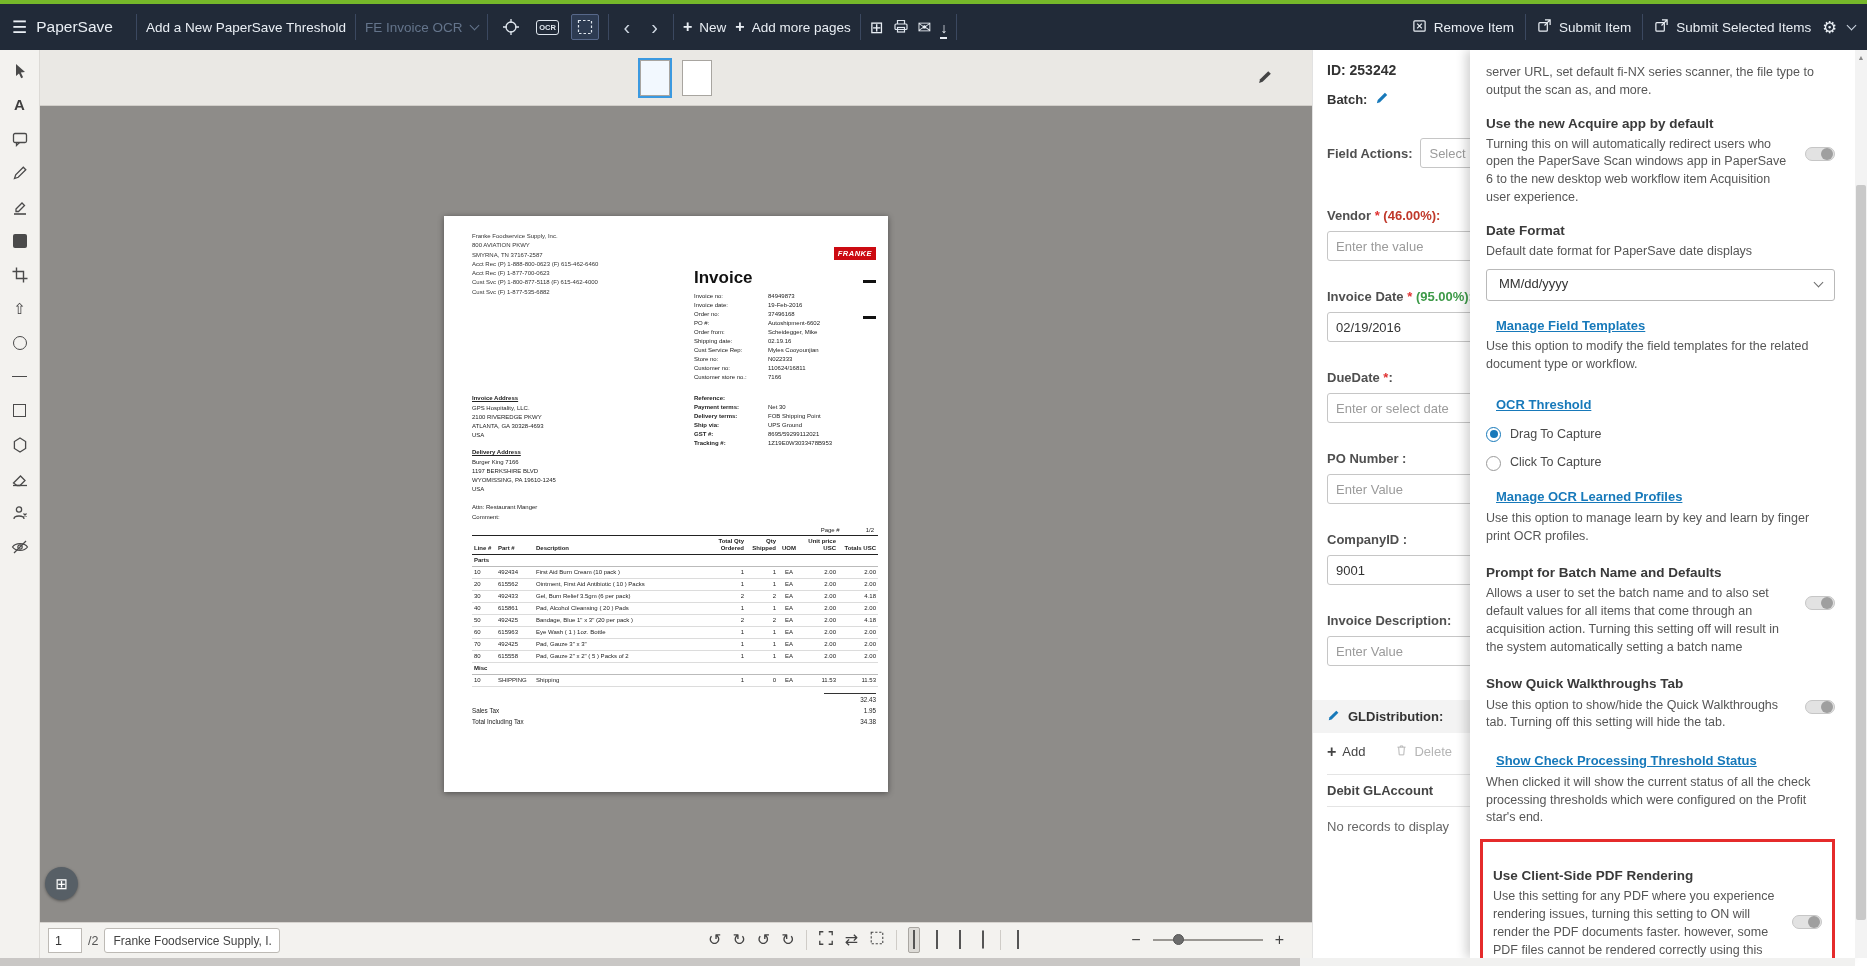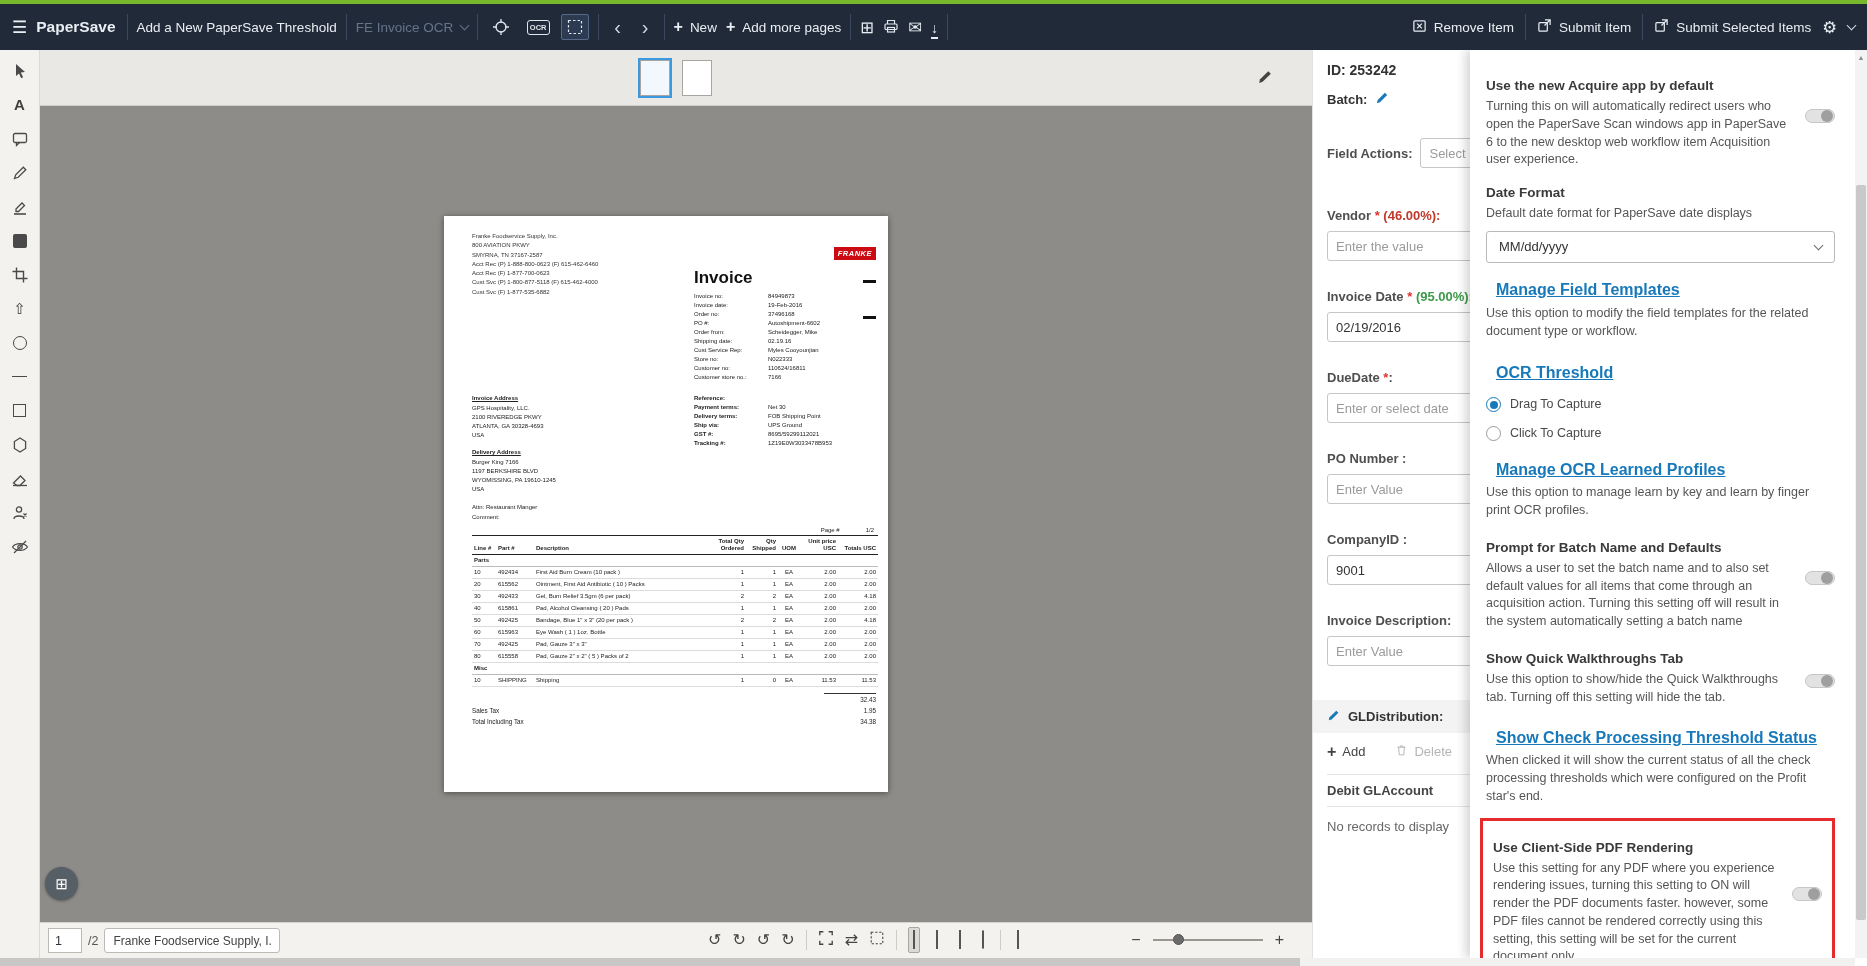--- a/index.html
+++ b/index.html
@@ -8,21 +8,21 @@
     --hl:#e52b2b; --franke:#cc0a11; --selblue:#3b99e0;
   }
   body{width:1867px;height:966px;font-family:"Liberation Sans",sans-serif;overflow:hidden;background:#fff;}
   .app{position:relative;width:1867px;height:966px;overflow:hidden;background:#fff;}
 
   
   .top-accent{position:absolute;top:0;left:0;right:0;height:4px;background:var(--accent);z-index:10;}
   .topbar{position:absolute;top:4px;left:0;right:0;height:46px;background:var(--topbar);display:flex;align-items:center;padding:0 12px;gap:9px;color:#e9eef4;font-size:13.5px;z-index:9;white-space:nowrap;}
   .tb-btn{display:flex;align-items:center;gap:7px;background:none;border:0;color:#e9eef4;font:inherit;cursor:pointer;white-space:nowrap;}
   .hamburger{font-size:17px;cursor:pointer;}
-  .brand{font-weight:bold;font-size:15.5px;margin-right:2px;}
+  .brand{font-weight:normal;font-size:15.5px;margin-right:14px;}
   .sep{width:1px;height:26px;background:#3b4860;flex:0 0 auto;}
   .tb-select{display:flex;align-items:center;gap:8px;color:#64748b;cursor:pointer;}
   .chev{width:7px;height:7px;border-right:1.6px solid currentColor;border-bottom:1.6px solid currentColor;transform:rotate(45deg);margin-top:-4px;}
   .iconbtn{width:28px;height:26px;display:flex;align-items:center;justify-content:center;cursor:pointer;}
   .iconbtn.active{background:#2d3b52;border:1px solid #57688a;border-radius:2px;}
   .ocrbadge{border:1.4px solid #dfe6ee;border-radius:3px;font-size:7.5px;font-weight:bold;padding:2px 2px;color:#dfe6ee;}
   .navchev{font-size:20px;color:#cfd8e3;padding:0 6px;background:none;border:0;line-height:1;cursor:pointer;}
   .glyph{font-size:16.5px;cursor:pointer;line-height:1;}
   .dl{border-bottom:2px solid #e9eef4;line-height:1;padding-bottom:1px;font-size:14px;}
   .right-cluster{margin-left:auto;display:flex;align-items:center;gap:11px;}
@@ -132,29 +132,29 @@
 
   
   .settings-panel{position:absolute;top:50px;left:1470px;width:385px;bottom:8px;background:#fff;box-shadow:-4px 0 10px rgba(0,0,0,.18);z-index:5;padding:12px 20px 0 16px;font-size:12.5px;color:#565656;line-height:1.42;overflow:hidden;}
   .sp-intro{margin-top:2px;}
   .sp-title{font-size:13.5px;font-weight:bold;color:#3a3a3a;margin-top:14px;}
   .sp-desc{margin-top:3px;}
   .sp-row{display:flex;align-items:flex-start;gap:16px;}
   .sp-row .sp-desc{flex:1;}
   .toggle{flex:0 0 auto;margin-top:14px;width:30px;height:14px;border-radius:8px;background:#e2e2e2;border:1px solid #c6c6c6;position:relative;cursor:pointer;}
   .toggle::after{content:'';position:absolute;right:1px;top:0;width:12px;height:12px;border-radius:50%;background:#9f9f9f;}
-  .sp-link{display:inline-block;margin-top:16px;color:var(--link);font-weight:bold;font-size:16px;text-decoration:underline;cursor:pointer;padding-left:10px;}
+  .sp-link{display:inline-block;margin-top:16px;color:var(--link);font-weight:bold;font-size:13px;text-decoration:underline;cursor:pointer;padding-left:10px;}
   .sp-select{margin-top:8px;height:32px;border:1px solid #b9b9b9;border-radius:3px;display:flex;align-items:center;justify-content:space-between;padding:0 12px;color:#333;font-size:13px;cursor:pointer;}
   .sp-select .chev{color:#6d6d6d;}
   .radio-row{display:flex;align-items:center;gap:9px;margin-top:11px;color:#4a4a4a;cursor:pointer;}
   .radio{width:15px;height:15px;border:1px solid #9a9a9a;border-radius:50%;position:relative;flex:0 0 auto;}
   .radio.sel{border:1.6px solid var(--link);}
   .radio.sel::after{content:'';position:absolute;inset:2.5px;border-radius:50%;background:var(--link);}
   .hl-box{margin:12px 0 0 -6px;border:3px solid var(--hl);padding:8px 10px 10px;}
-  .hl-box .sp-title{margin-top:9px;}
+  .hl-box .sp-title{margin-top:16px;}
 
   
   .vscroll{position:absolute;right:0;top:50px;width:12px;bottom:8px;background:#f3f3f3;z-index:7;}
   .varrow{height:14px;display:flex;align-items:center;justify-content:center;color:#8a8a8a;font-size:7px;cursor:pointer;}
   .vthumb{position:absolute;top:135px;height:735px;left:1px;right:1px;background:#c9c9c9;border-radius:2px;cursor:pointer;}
   .hscroll{position:absolute;left:0;bottom:0;width:1855px;height:8px;background:#f1f1f0;z-index:7;}
   .hthumb{position:absolute;left:0;top:0;width:1300px;height:8px;background:#c9c7c5;cursor:pointer;}
 </style>
 </head>
 <body>
@@ -675,20 +675,21 @@
             </svg>
         </span>
         <span>Delete</span>
       </button>
     </div>
     <div class="gl-colhead">Debit GLAccount</div>
     <div class="gl-empty">No records to display</div>
   </aside>
 
   <aside class="settings-panel">
+    <div class="sp-intro">server URL, set default fi-NX series scanner, the file type to output the scan as, and more.</div>
 
     <div class="sp-title">Use the new Acquire app by default</div>
     <div class="sp-row">
       <div class="sp-desc">Turning this on will automatically redirect users who open the PaperSave Scan windows app in PaperSave 6 to the new desktop web workflow item Acquisition user experience.</div>
       <span class="toggle"></span>
     </div>
 
     <div class="sp-title">Date Format</div>
     <div class="sp-desc">Default date format for PaperSave date displays</div>
     <div class="sp-select">

